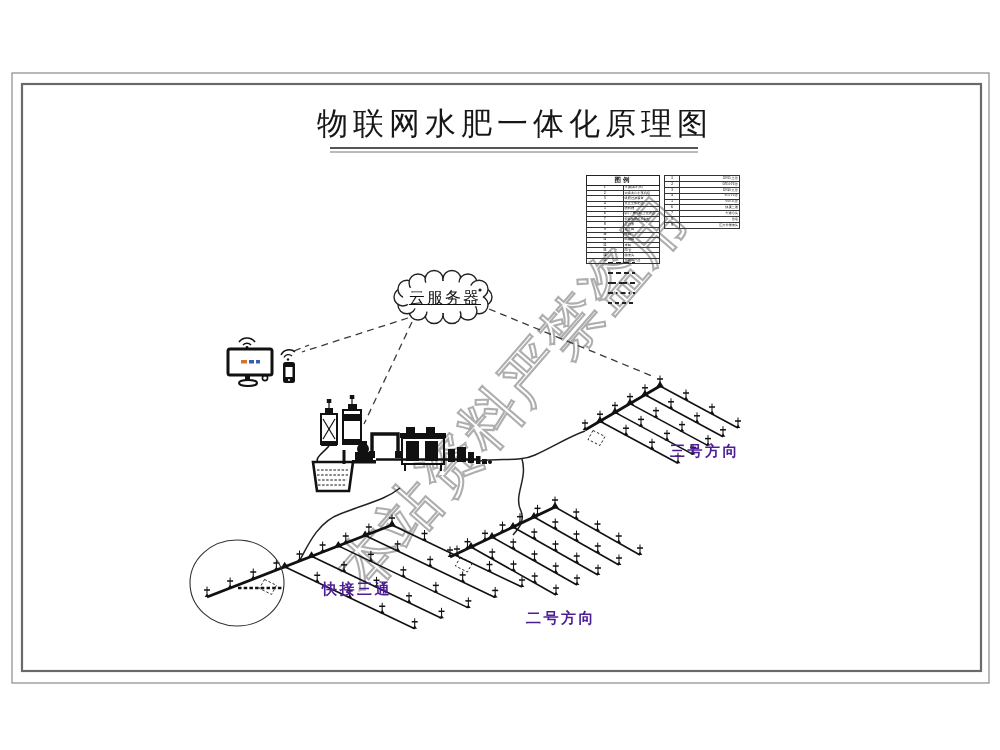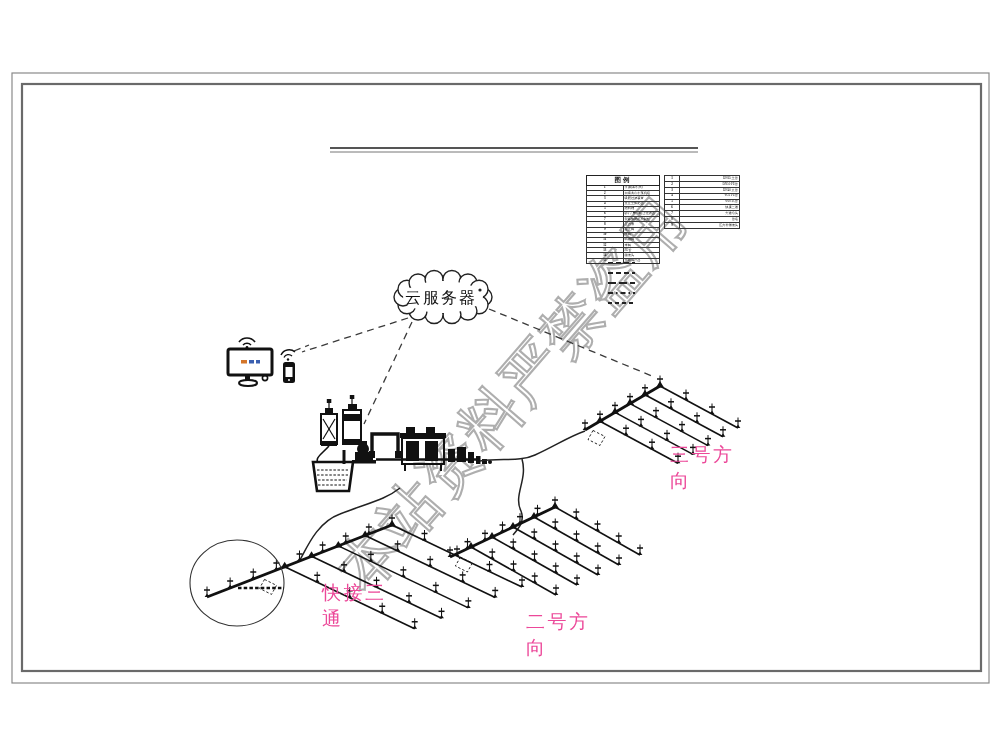--- a/index.html
+++ b/index.html
@@ -5,22 +5,22 @@
   html,body{margin:0;padding:0;background:#fff;}
   .stage{position:relative;width:1000px;height:750px;background:#fff;overflow:hidden;
          font-family:"Liberation Serif","DejaVu Serif",serif;color:#111;}
   .stage svg{position:absolute;left:0;top:0;z-index:2;}
   .txt{position:absolute;z-index:3;}
   .title{left:285px;top:103px;width:460px;text-align:center;font-size:31px;
          letter-spacing:5px;font-weight:500;color:#161616;}
   .watermark{position:absolute;z-index:1;left:212px;top:350px;width:600px;height:90px;
     line-height:90px;text-align:center;white-space:nowrap;font-size:60px;letter-spacing:2px;
     transform:rotate(-49deg);color:transparent;-webkit-text-stroke:2.1px #a6a6a6;opacity:.9;}
-  .cloud-label{left:405px;top:288px;width:76px;text-align:left;font-size:16px;letter-spacing:2px;}
-  .field-label{font-size:19px;letter-spacing:2.5px;color:#ec4899;}
+  .cloud-label{left:405px;top:288px;width:76px;text-align:right;font-size:16px;letter-spacing:2px;text-decoration:underline;}
+  .field-label{font-size:15px;letter-spacing:2.5px;color:#4c1d95;font-weight:bold;}
   .legend{position:absolute;z-index:3;background:transparent;}
   .legend table{border-collapse:collapse;table-layout:fixed;}
   .legend-left{left:586px;top:175px;}
   .legend-left table{width:74px;height:79px;border:1.4px solid #222;}
   .legend-left th{border:1px solid #222;font-size:6.5px;font-weight:600;height:8px;
                   padding:0;letter-spacing:2px;}
   .legend-right{left:664px;top:175px;}
   .legend-right table{width:76px;height:54px;border:1.4px solid #222;}
   .legend td{border:0.6px solid #333;padding:0 1px;font-size:3.2px;line-height:1;
              white-space:nowrap;overflow:hidden;color:#101010;height:4.2px;}
@@ -518,20 +518,21 @@
 
     <g id="linesamples">
         <line x1="608" y1="263" x2="635" y2="263" stroke="#222" stroke-width="2" stroke-dasharray="5 3"></line>
         <line x1="608" y1="273" x2="635" y2="273" stroke="#222" stroke-width="2" stroke-dasharray="5 3"></line>
         <line x1="608" y1="283" x2="635" y2="283" stroke="#222" stroke-width="2" stroke-dasharray="8 3"></line>
         <line x1="608" y1="293" x2="635" y2="293" stroke="#222" stroke-width="2" stroke-dasharray="5 3 1.5 3"></line>
         <line x1="608" y1="303" x2="635" y2="303" stroke="#222" stroke-width="2" stroke-dasharray="4 3"></line>
       </g>
   </svg>
 
+  <div class="txt title">物联网水肥一体化原理图</div>
   <div class="txt cloud-label">云服务器</div>
   <div class="txt field-label" style="left:322px;top:580px;width:80px;">快接三通</div>
   <div class="txt field-label" style="left:526px;top:575px;width:80px;margin-top:34px;">二号方向</div>
   <div class="txt field-label" style="left:670px;top:442px;width:80px;">三号方向</div>
 
   <div class="legend legend-left">
     <table>
       <thead>
         <tr>
             <th colspan="2">图例</th>

